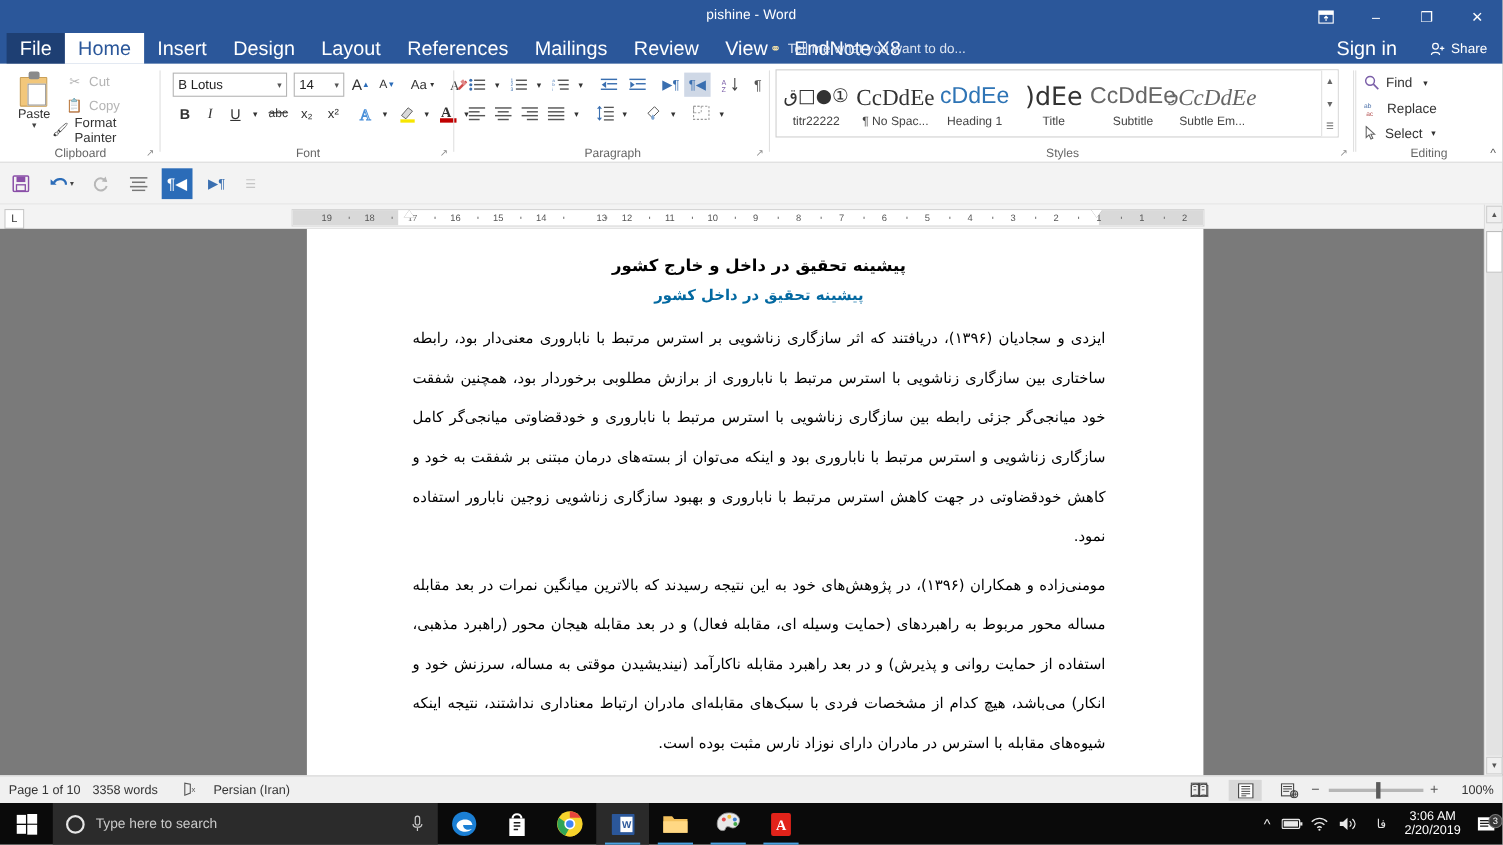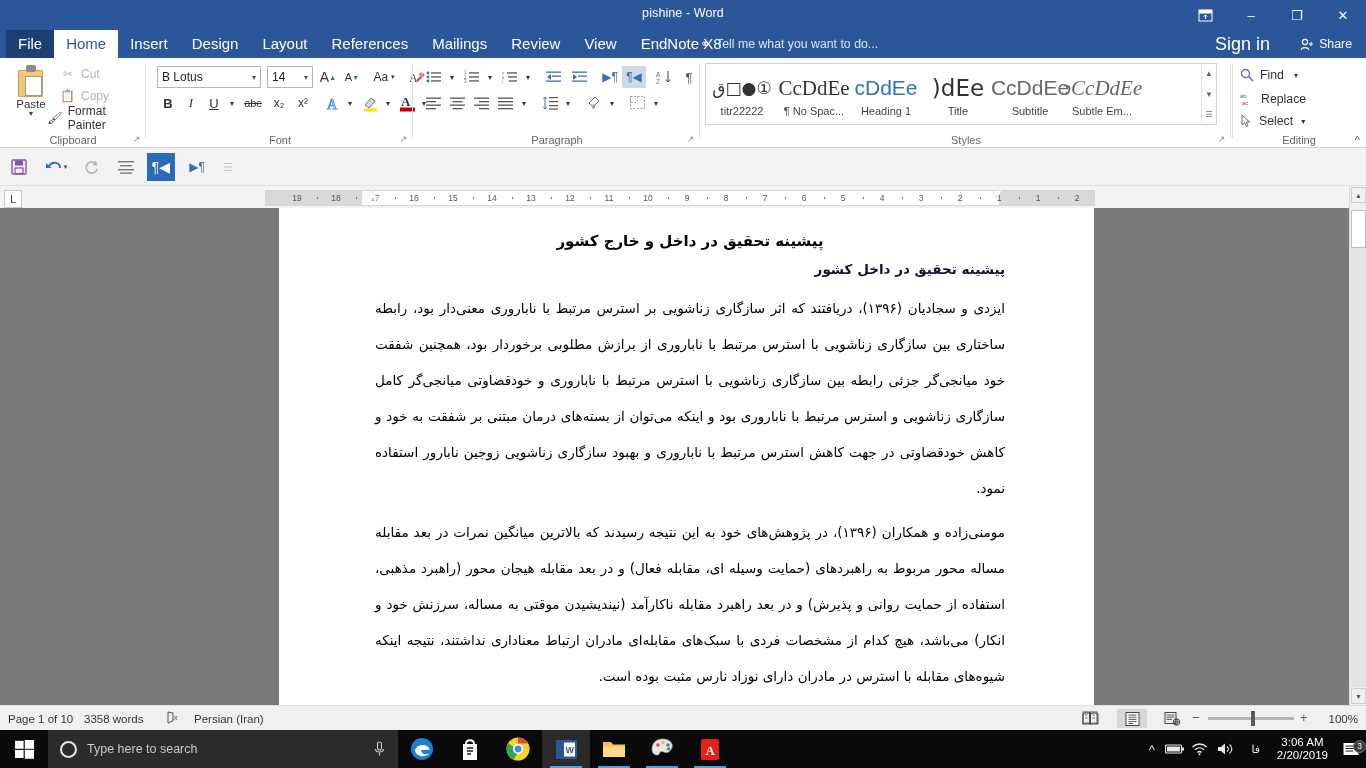--- a/index.html
+++ b/index.html
@@ -28,21 +28,21 @@
   }
   .ribbon-display { width:46px; height:30px; display:flex; align-items:center; justify-content:center; }
 
   
   .tabstrip {
     position:absolute; top:30px; left:0; width:1366px; height:28px;
     background:#2b579a; color:#fff;
   }
   .tabs { position:absolute; left:6px; top:0; display:flex; height:28px; }
   .tab {
-    padding:0 12px; height:28px; line-height:28px; font-size:15px; color:#fff;
+    padding:0 12px; height:28px; line-height:28px; font-size:18px; color:#fff;
     white-space:nowrap;
   }
   .tab.file { background:#1e3f73; }
   .tab.active { background:#fff; color:#2b579a; }
   .tellme {
     position:absolute; left:700px; top:0; height:28px; line-height:28px;
     font-size:12.3px; color:#dde5f2; display:flex; align-items:center; gap:6px;
   }
   .tellme .bulb { font-size:12px; color:#ffe9a8; }
   .signin {
@@ -184,21 +184,21 @@
   }
   .pagebody {
     position:absolute; left:96px; top:18px; width:630px;
     direction:rtl; text-align:justify;
   }
   .h-main {
     font-size:15px; font-weight:bold; color:#000; text-align:center;
     line-height:30px; font-family:"DejaVu Sans","Liberation Sans",sans-serif;
   }
   .h-sub {
-    font-size:13.5px; font-weight:bold; color:#0f172a; 
+    font-size:13.5px; font-weight:bold; color:#0369a1; text-align:center;
     line-height:26px; font-family:"DejaVu Sans","Liberation Sans",sans-serif;
   }
   .para {
     font-size:13.5px; color:#000; line-height:36px; text-align:justify;
     text-align-last:right; margin-top:8px;
     font-family:"DejaVu Sans","Liberation Sans",sans-serif;
   }
   .para.clipped { height:18px; overflow:hidden; }
 
   
@@ -713,21 +713,21 @@
         <span class="mk" style="left: 70px;">18</span>
         <span class="tick" style="left: 89.5px;"></span>
         <span class="mk" style="left: 109px; font-family: Liberation Serif, serif;">17</span>
         <span class="tick" style="left: 128.5px;"></span>
         <span class="mk" style="left: 148px;">16</span>
         <span class="tick" style="left: 167.5px;"></span>
         <span class="mk" style="left: 187px;">15</span>
         <span class="tick" style="left: 206.5px;"></span>
         <span class="mk" style="left: 226px;">14</span>
         <span class="tick" style="left: 245.5px;"></span>
-        <span class="mk" style="left: 265px;">13</span>
+        <span class="mk" style="left: 281px;">13</span>
         <span class="tick" style="left: 284.5px;"></span>
         <span class="mk" style="left: 304px;">12</span>
         <span class="tick" style="left: 323.5px;"></span>
         <span class="mk" style="left: 343px;">11</span>
         <span class="tick" style="left: 362.5px;"></span>
         <span class="mk" style="left: 382px;">10</span>
         <span class="tick" style="left: 401.5px;"></span>
         <span class="mk" style="left: 421px;">9</span>
         <span class="tick" style="left: 440.5px;"></span>
         <span class="mk" style="left: 460px;">8</span>

